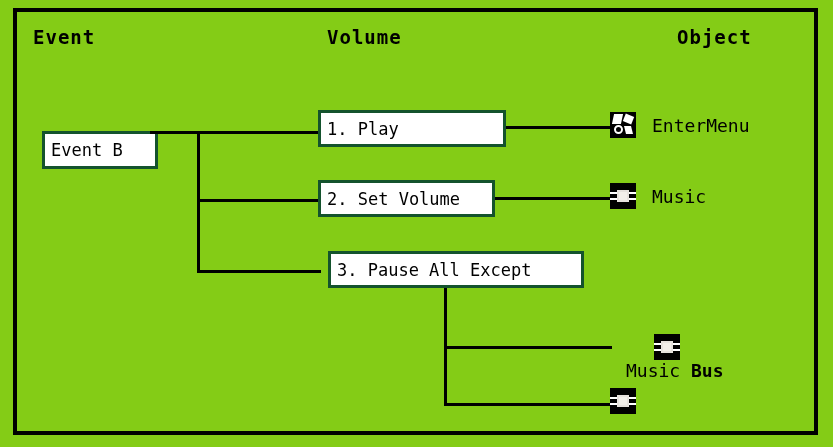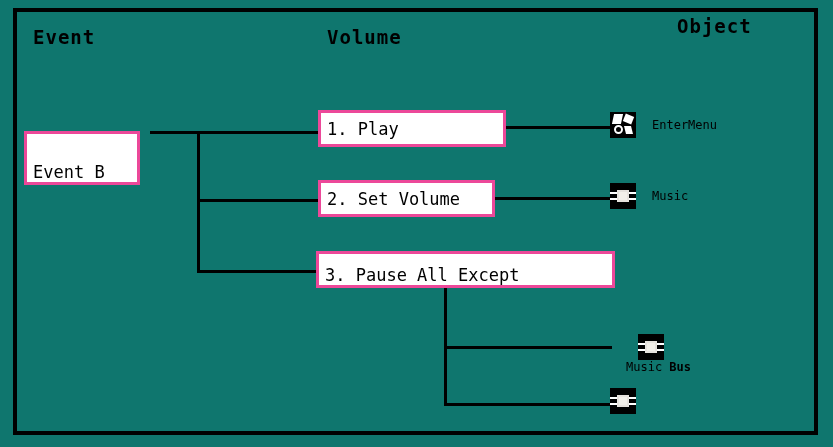--- a/index.html
+++ b/index.html
@@ -4,21 +4,21 @@
 <style>
   html, body {
     margin: 0;
     padding: 0;
     background: #ffffff;
   }
   #canvas {
     position: relative;
     width: 833px;
     height: 447px;
-    background: #0f766e;
+    background: #84cc16;
     font-family: "DejaVu Sans Mono", "Liberation Mono", monospace;
     overflow: hidden;
   }
   
   .frame {
     position: absolute;
     left: 13px;
     top: 8px;
     width: 805px;
     height: 427px;
@@ -31,42 +31,42 @@
     position: absolute;
     font-family: "DejaVu Sans Mono", "Liberation Mono", monospace;
     font-size: 19px;
     font-weight: bold;
     letter-spacing: 1px;
     color: #000000;
     white-space: nowrap;
   }
   #head-event   { left: 33px;  top: 26px; }
   #head-actions { left: 327px; top: 26px; }
-  #head-object  { left: 677px; top: 15px; }
+  #head-object  { left: 677px; top: 26px; }
 
   
   .node-box {
     position: absolute;
-    border: 3px solid #ec4899;
+    border: 3px solid #14532d;
     background: #ffffff;
     box-sizing: border-box;
     display: flex;
     align-items: center;
     color: #000000;
     font-family: "DejaVu Sans Mono", "Liberation Mono", monospace;
     font-size: 17px;
     letter-spacing: 0px;
     white-space: nowrap;
   }
   .node-box > span { padding-left: 6px; }
 
-  #box-event-b      { left: 24px;  top: 131px; width: 116px; height: 54px; align-items: flex-end; }
+  #box-event-b      { left: 42px;  top: 131px; width: 116px; height: 38px; }
   #box-action-1     { left: 318px; top: 110px; width: 188px; height: 37px; }
   #box-action-2     { left: 318px; top: 180px; width: 177px; height: 37px; }
-  #box-action-3     { left: 316px; top: 251px; width: 299px; height: 37px; align-items: flex-end; }
+  #box-action-3     { left: 328px; top: 251px; width: 256px; height: 37px; }
 
   
   .line {
     position: absolute;
     background: #000000;
   }
   .line-h { height: 3px; }
   .line-v { width: 3px; }
 
   
@@ -76,21 +76,21 @@
     align-items: center;
     white-space: nowrap;
   }
   #obj-entermenu { left: 610px; top: 112px; }
   #obj-music     { left: 610px; top: 183px; }
   #obj-musicbus  { left: 610px; top: 334px; flex-direction: column; }
   #obj-menubus   { left: 610px; top: 388px; }
 
   .obj-label {
     font-family: "DejaVu Sans Mono", "Liberation Mono", monospace;
-    font-size: 12px;
+    font-size: 18px;
     color: #000000;
     margin-left: 16px;
     letter-spacing: 0px;
   }
   .obj-label b { font-weight: bold; }
 
   
   .icon {
     position: relative;
     width: 26px;

